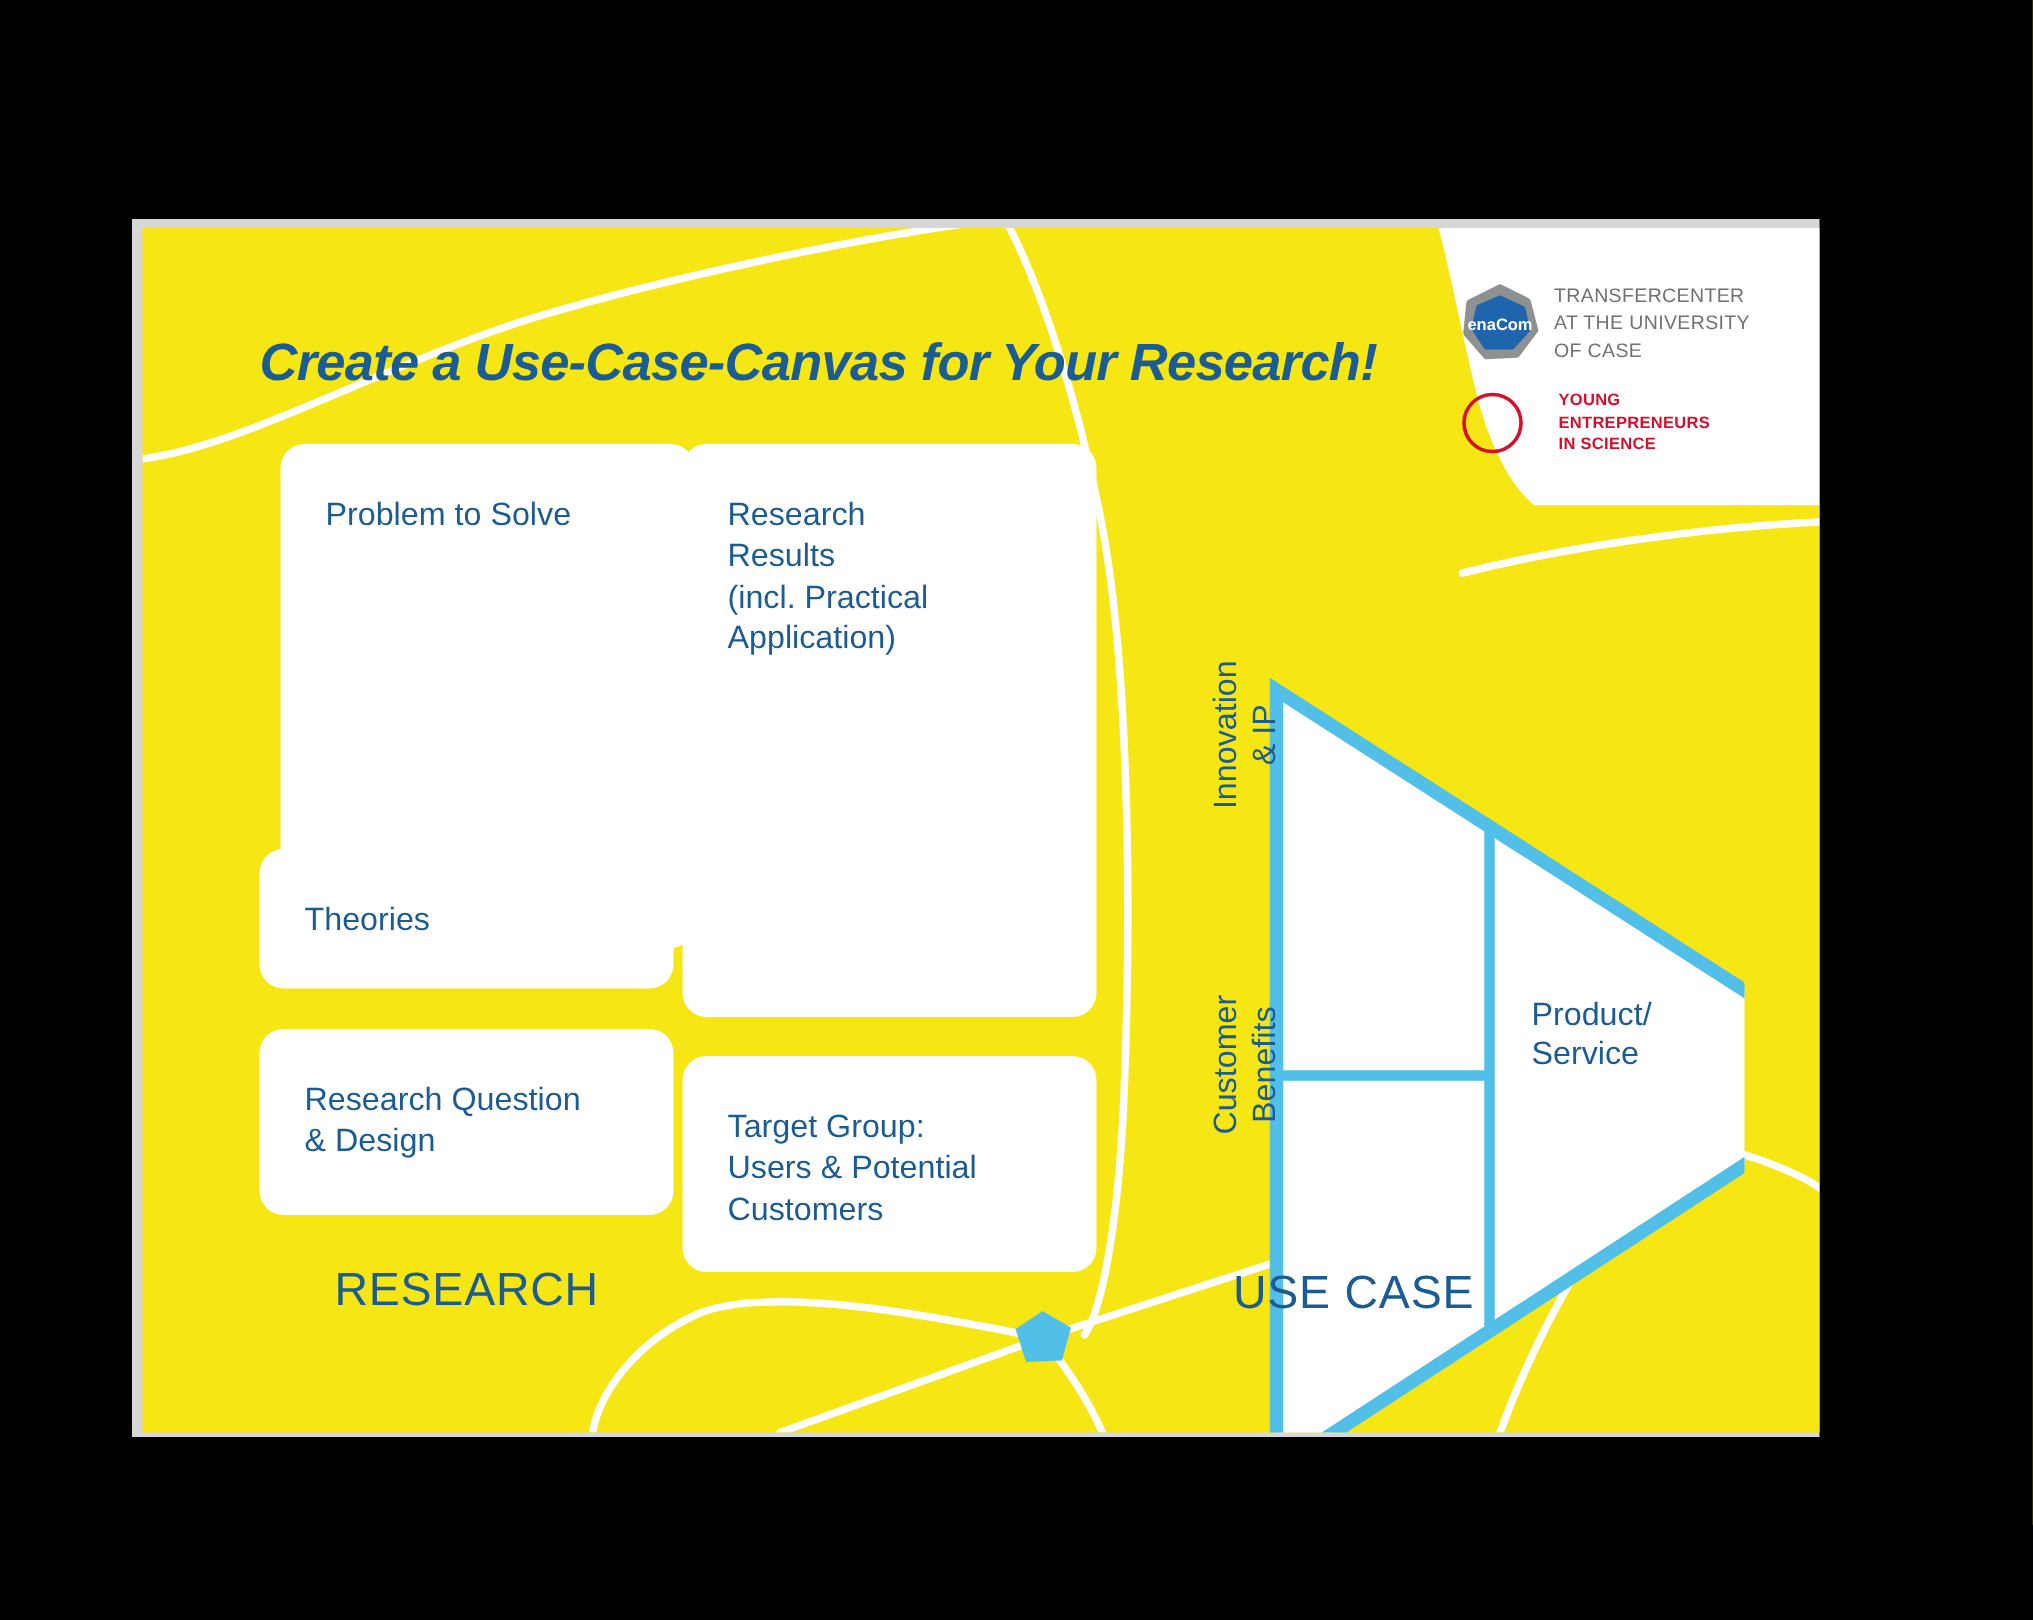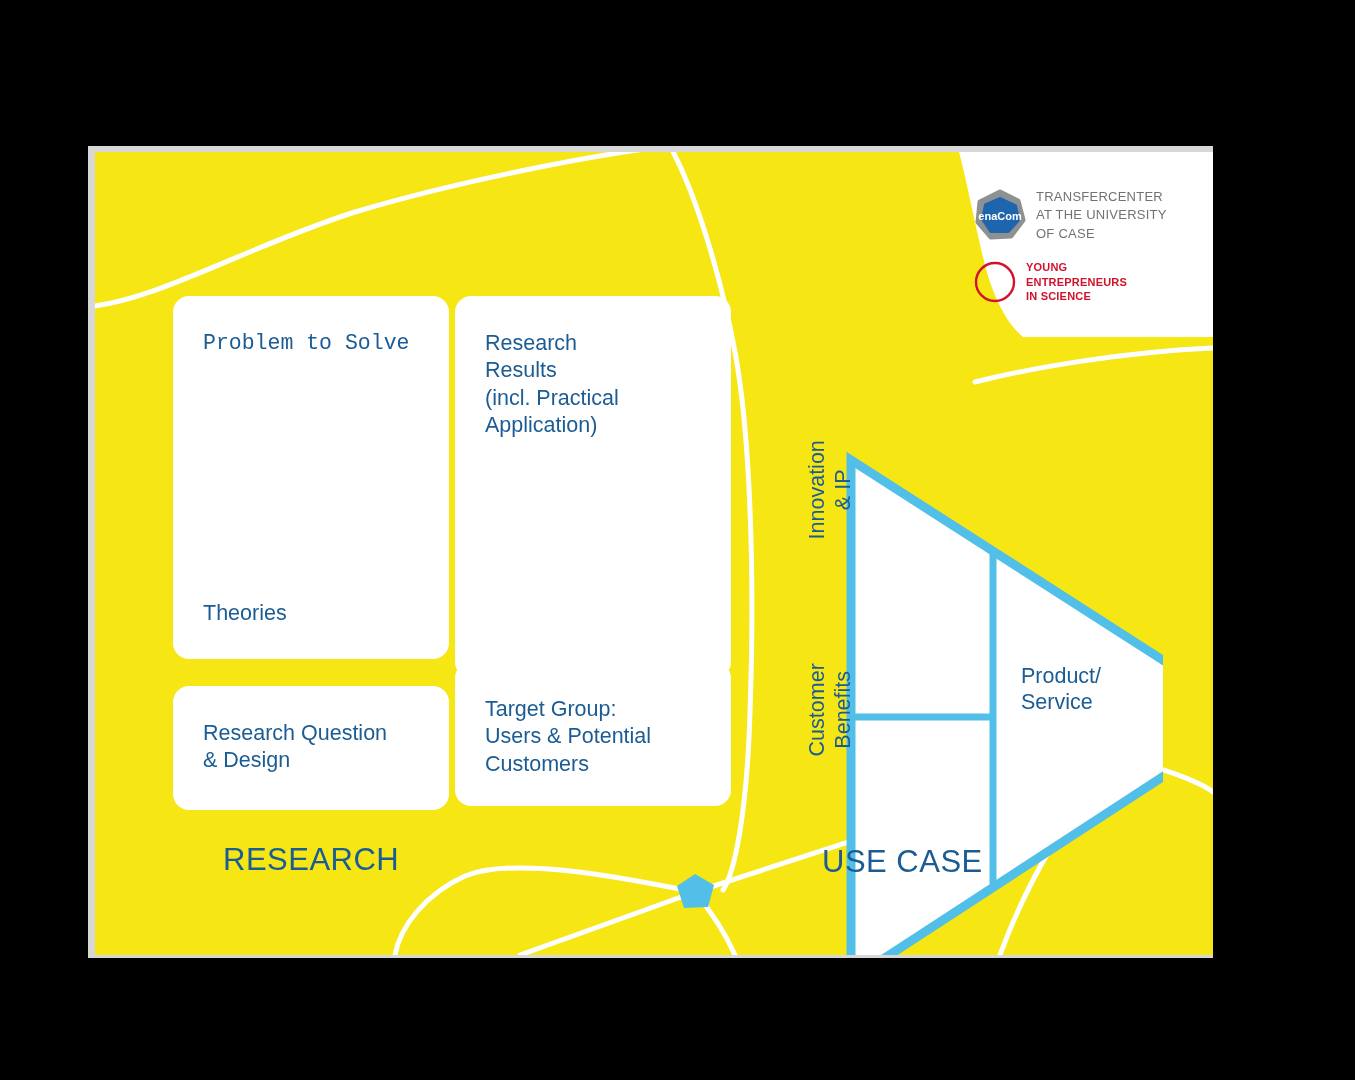--- a/index.html
+++ b/index.html
@@ -86,21 +86,21 @@
     line-height: 1.42;
     color: #6f7276;
     letter-spacing: 0.25px;
   }
   #logo-block-2 {
     position: absolute;
     left: 30px;
     top: 108px;
     display: flex;
     align-items: center;
-    gap: 9px;
+    gap: 22px;
   }
   #yeis-mark {
     width: 44px;
     height: 44px;
     flex: 0 0 auto;
   }
   #yeis-text {
     font-size: 11px;
     line-height: 1.32;
     color: #d2112c;
@@ -115,25 +115,25 @@
     border-radius: 16px;
     box-sizing: border-box;
     padding: 34px 30px 0 30px;
   }
   .card-label {
     font-size: 21.5px;
     line-height: 1.27;
     color: #1b5c94;
     white-space: pre-line;
   }
-  #card-problem   { left: 78px;  top: 144px; width: 276px; height: 336px; font-family: Liberation Mono, monospace; }
+  #card-problem   { left: 92px;  top: 144px; width: 276px; height: 336px; }
   #card-theories  { left: 78px;  top: 414px; width: 276px; height: 93px; }
   #card-rqd       { left: 78px;  top: 534px; width: 276px; height: 124px; }
   #card-results   { left: 360px; top: 144px; width: 276px; height: 382px; }
-  #card-target    { left: 360px; top: 510px; width: 276px; height: 144px; }
+  #card-target    { left: 360px; top: 552px; width: 276px; height: 144px; }
 
   
   #triangle-wrap {
     position: absolute;
     left: 648px;
     top: 140px;
     width: 420px;
     height: 700px;
   }
   #triangle-svg {
@@ -197,20 +197,21 @@
         <path d="M 600,740 C 618,762 632,785 640,803"></path>
         <path d="M 600,740 L 1015,605"></path>
         <path d="M 1015,605 C 1060,612 1105,630 1118,640"></path>
         <path d="M 1015,605 C 980,655 935,720 905,803"></path>
         <path d="M 880,230 C 940,215 1030,200 1118,196"></path>
       </g>
       <polygon points="600,722 619,733 613,755 589,756 582,734" fill="#52bfe8"></polygon>
       <polygon points="1015,587 1034,598 1028,620 1004,621 997,599" fill="#7d7d72"></polygon>
     </svg>
 
+    <div id="title">Create a Use-Case-Canvas for Your Research!</div>
 
     <div id="logo-panel">
       <svg id="logo-panel-bg" viewBox="0 0 270 185" preserveAspectRatio="none">
         <path d="M 270,0 L 270,185 L 80,185 C 62,170 48,140 40,105 C 30,62 22,22 16,0 Z" fill="#ffffff"></path>
       </svg>
 
       <div id="logo-block-1">
         <svg id="enacom-mark" viewBox="0 0 54 54">
           <path d="M27 3 L45 12 L50 31 L38 47 L18 48 L5 33 L7 13 Z" fill="#8e9192" stroke="#8e9192" stroke-width="5" stroke-linejoin="round"></path>
           <path d="M27 10 L42 17 L45 31 L35 42 L18 42 L10 30 L13 16 Z" fill="#1f65ad" stroke="#1f65ad" stroke-width="4" stroke-linejoin="round"></path>

